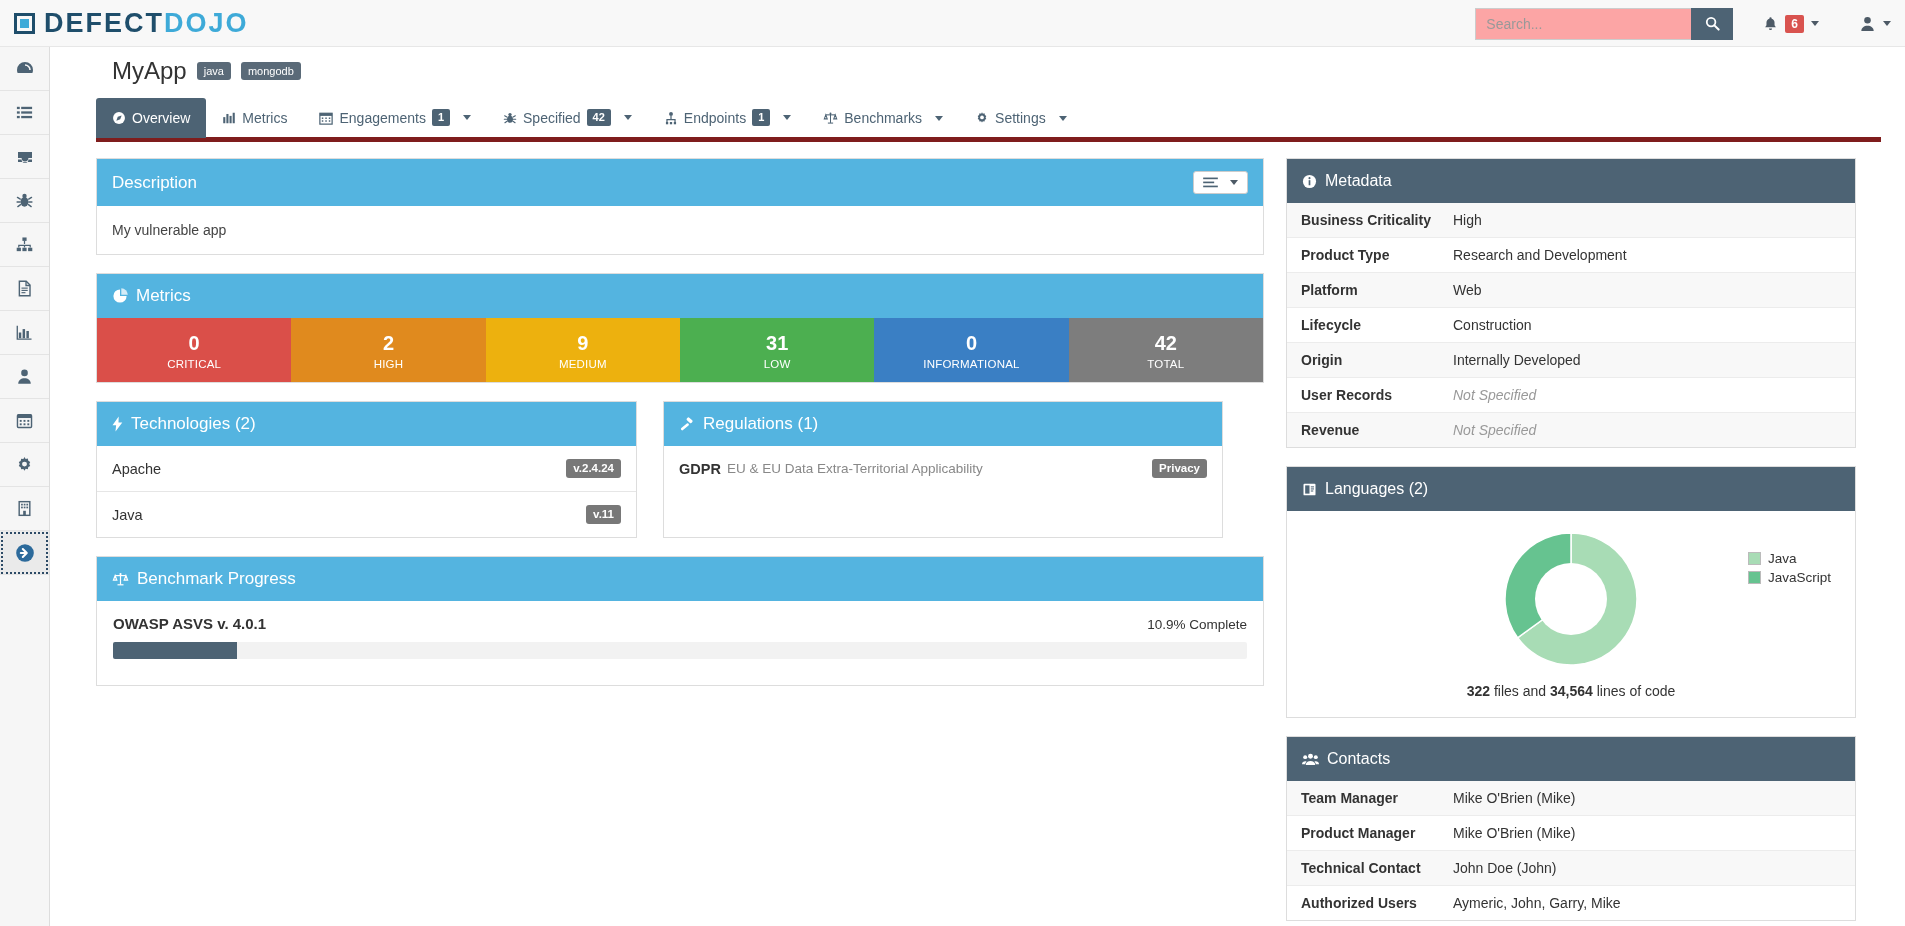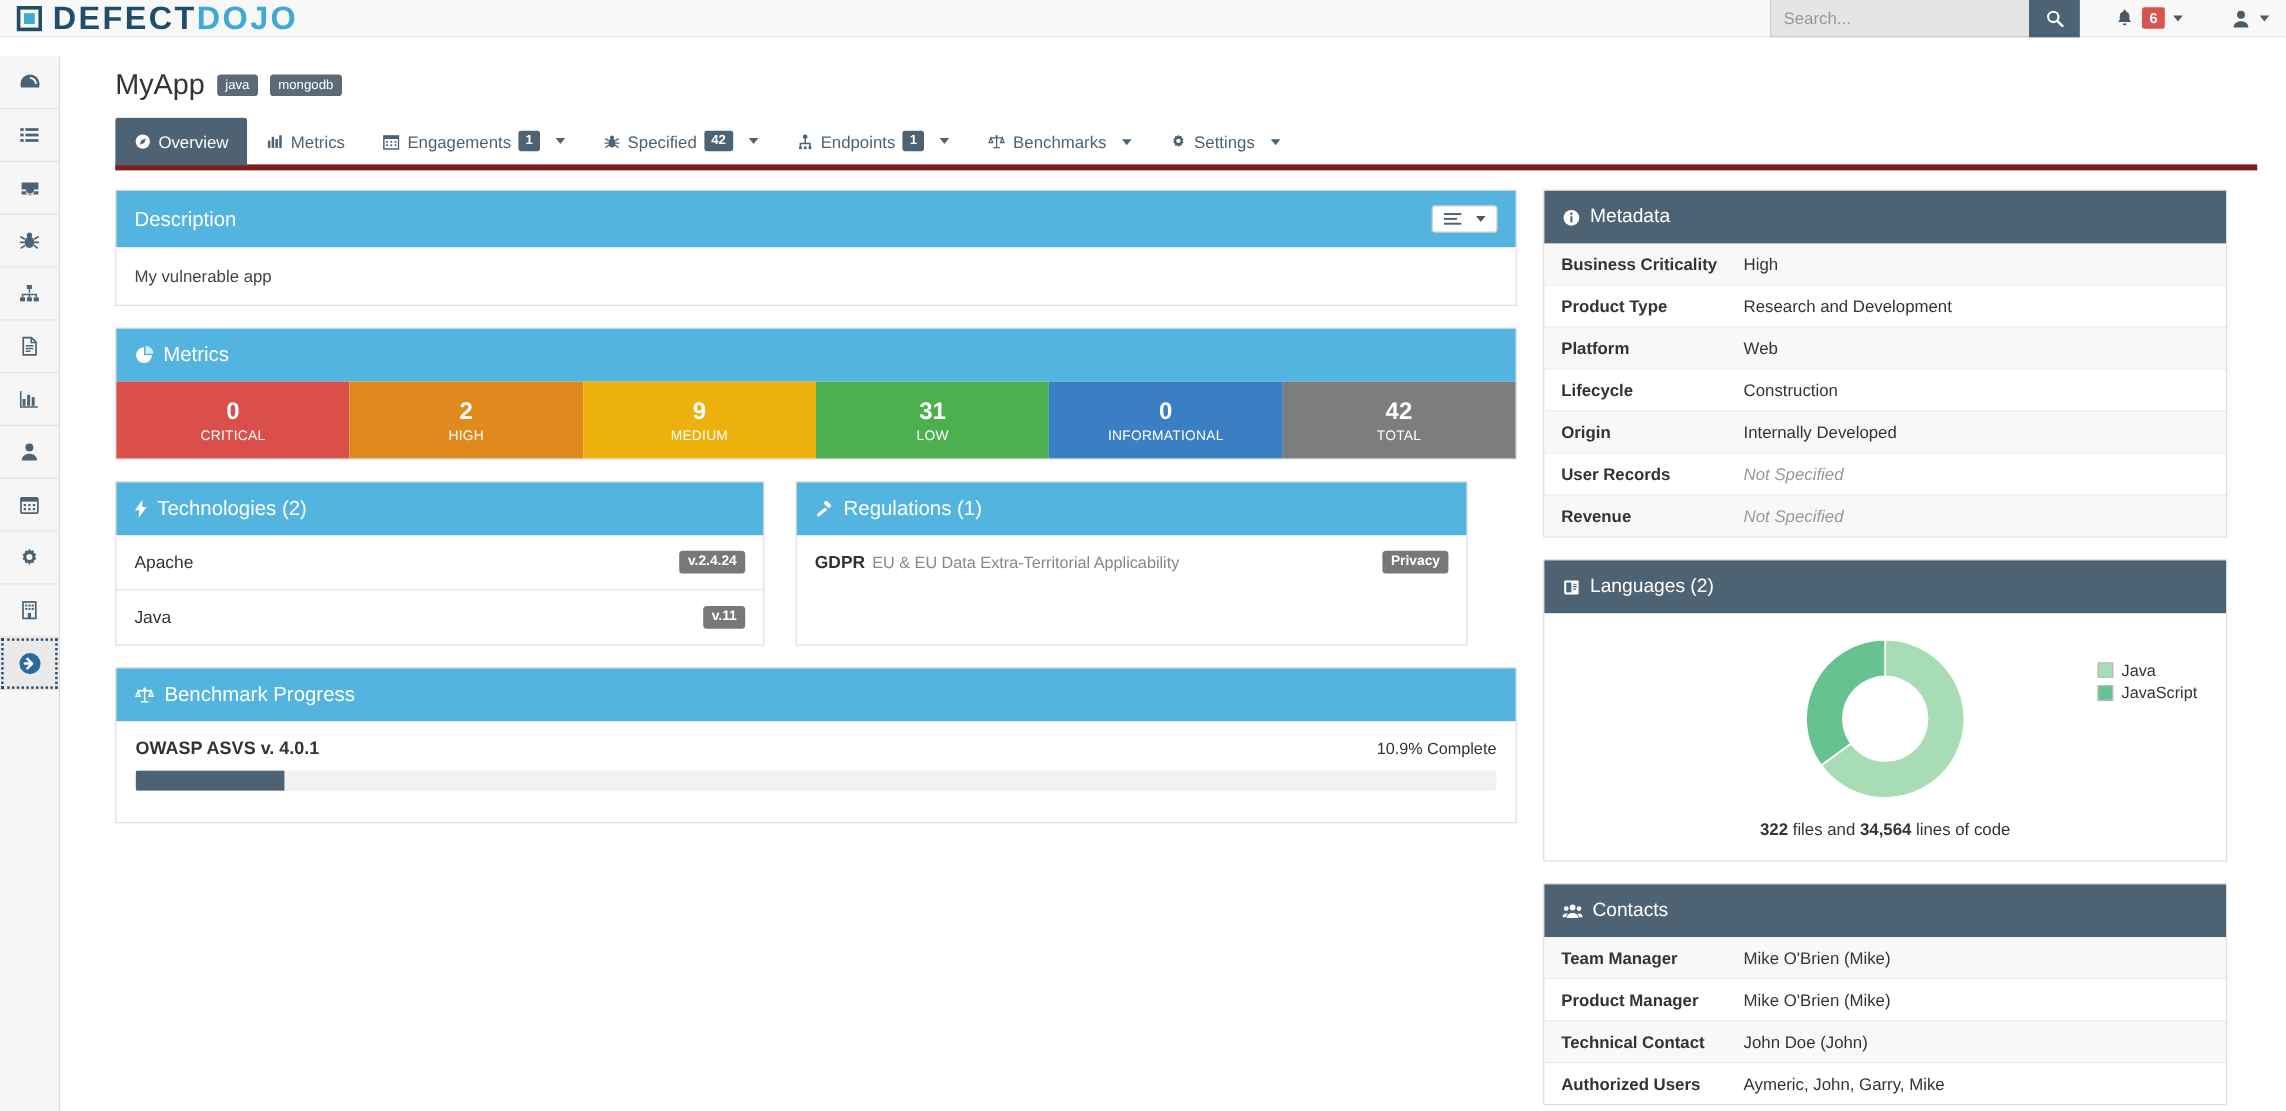--- a/index.html
+++ b/index.html
@@ -7,23 +7,23 @@
     margin: 0; padding: 0;
     width: 1905px; height: 926px;
     background: #ffffff;
     font-family: "Liberation Sans", sans-serif;
     font-size: 14px;
     color: #333333;
     overflow: hidden;
   }
   
   .topbar {
-    position: absolute; top: 0; left: 0; right: 0; height: 31px;
+    position: absolute; top: 0; left: 0; right: 0; height: 47px;
     background: #f8f8f8; border-bottom: 1px solid #e7e7e7;
-    display: flex; align-items: center;
+    display: flex; align-items: flex-start;
   }
   .logo { display: flex; align-items: center; margin-left: 14px; height: 47px; }
   .logo-mark {
     width: 21px; height: 21px; border: 3px solid #1f4e6b;
     margin-right: 9px; position: relative;
   }
   .logo-mark:after {
     content: ""; position: absolute; left: 3px; top: 3px;
     width: 9px; height: 9px; background: #3eaad8;
   }
@@ -31,21 +31,21 @@
   .logo-defect { color: #1f4e6b; }
   .logo-dojo { color: #3eaad8; }
   .topbar-right {
     margin-left: auto; display: flex; align-items: center;
     height: 47px; padding-right: 14px;
   }
   .search-group { display: flex; height: 32px; margin-right: 30px; }
   .search-input {
     width: 216px; height: 32px; border: 1px solid #cccccc; border-right: none;
     padding: 0 10px; font-size: 14px; color: #555; outline: none;
-    font-family: "Liberation Sans", sans-serif; background: #e5e5e5;
+    font-family: "Liberation Sans", sans-serif; background: #fca5a5;
   }
   .search-input::placeholder { color: #999999; }
   .search-btn {
     width: 42px; height: 32px; background: #4d6374; border: 1px solid #4d6374;
     color: #fff; cursor: pointer; display: flex; align-items: center;
     justify-content: center; padding: 0;
   }
   .notif-group { display: flex; align-items: center; margin-right: 40px; cursor: pointer; }
   .bell-icon { color: #4d5a66; margin-right: 7px; display: flex; }
   .badge-red {
@@ -64,21 +64,21 @@
     position: absolute; top: 47px; left: 0; width: 50px; bottom: 0;
     background: #f6f6f6; border-right: 1px solid #dddddd;
   }
   .side-item {
     height: 44px; display: flex; align-items: center; justify-content: center;
     border-bottom: 1px solid #e4e4e4; color: #4d6374; cursor: pointer;
   }
   .side-item.active { background: #eaeaea; outline: 2px dotted #2c4a66; outline-offset: -3px; }
   
   .content { position: absolute; top: 47px; left: 50px; right: 0; bottom: 0; padding: 10px 24px 0 46px; }
-  .page-title-row { display: flex; align-items: center; margin-bottom: 12px; }
+  .page-title-row { display: flex; align-items: center; margin-bottom: 12px; margin-left: 16px; }
   .page-title { font-size: 24px; color: #333; font-weight: normal; }
   .tag {
     background: #5a6a78; color: #fff; font-size: 11px; padding: 3px 7px;
     border-radius: 3px; margin-left: 10px; line-height: 12px;
   }
   .tabs {
     display: flex; align-items: flex-end; border-bottom: 5px solid #7f1d1d;
     padding-bottom: 0; margin-bottom: 16px;
   }
   .tab {

